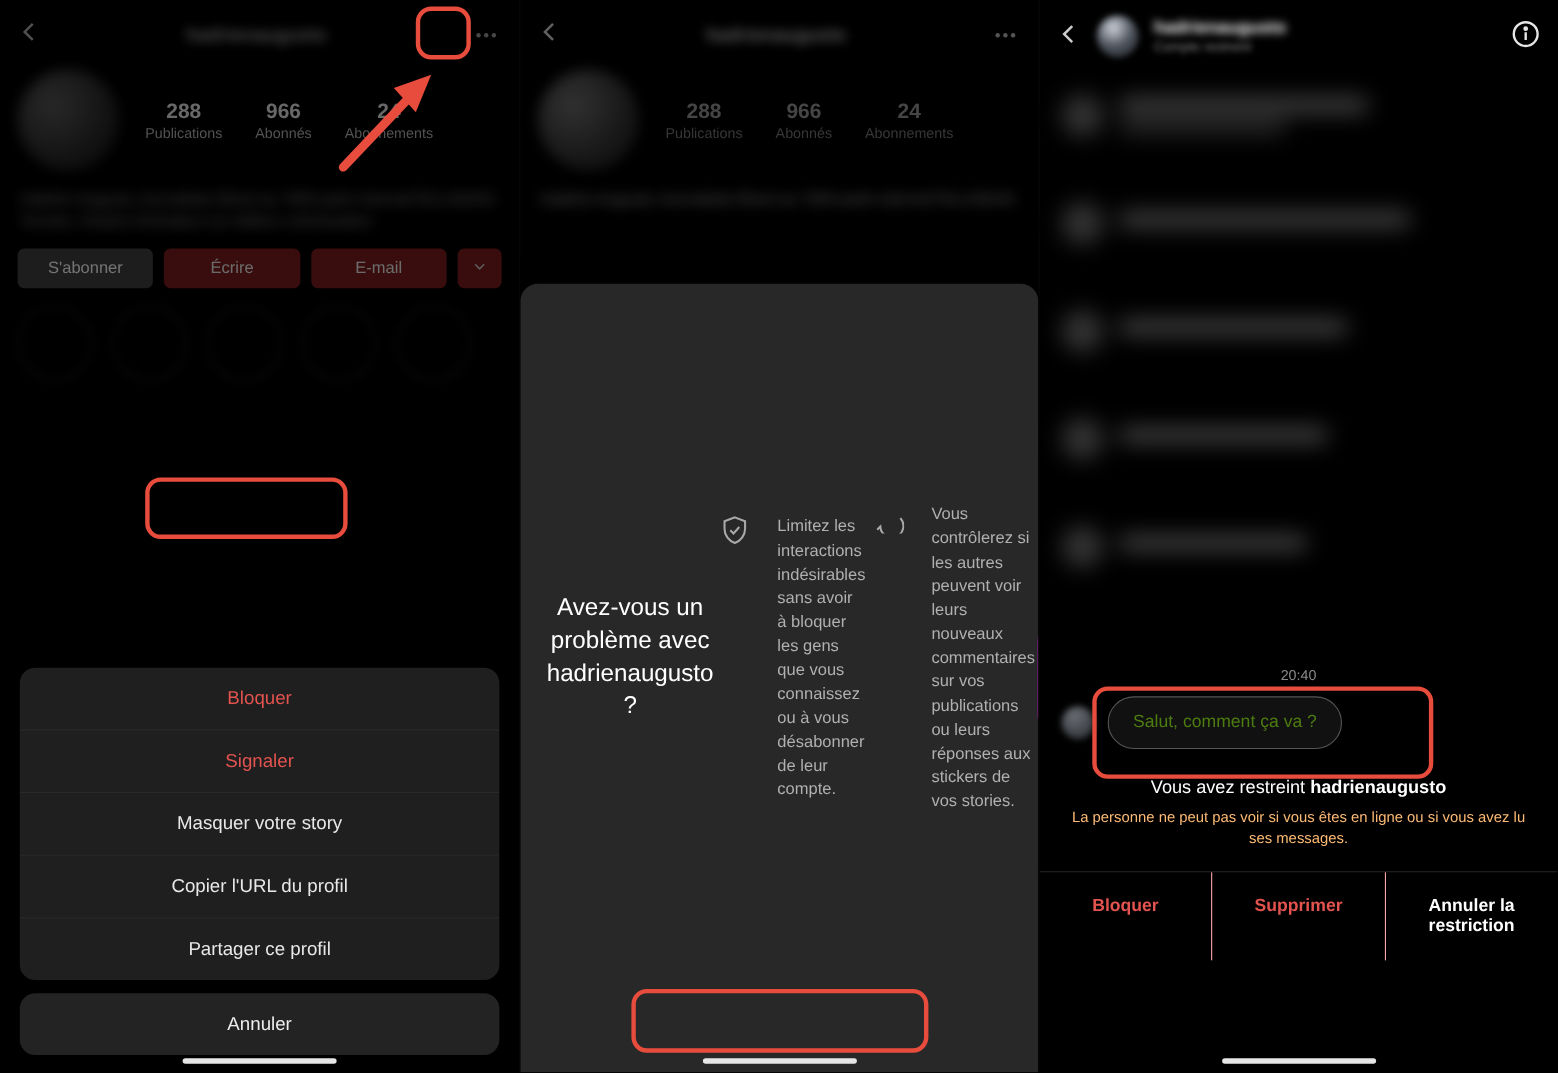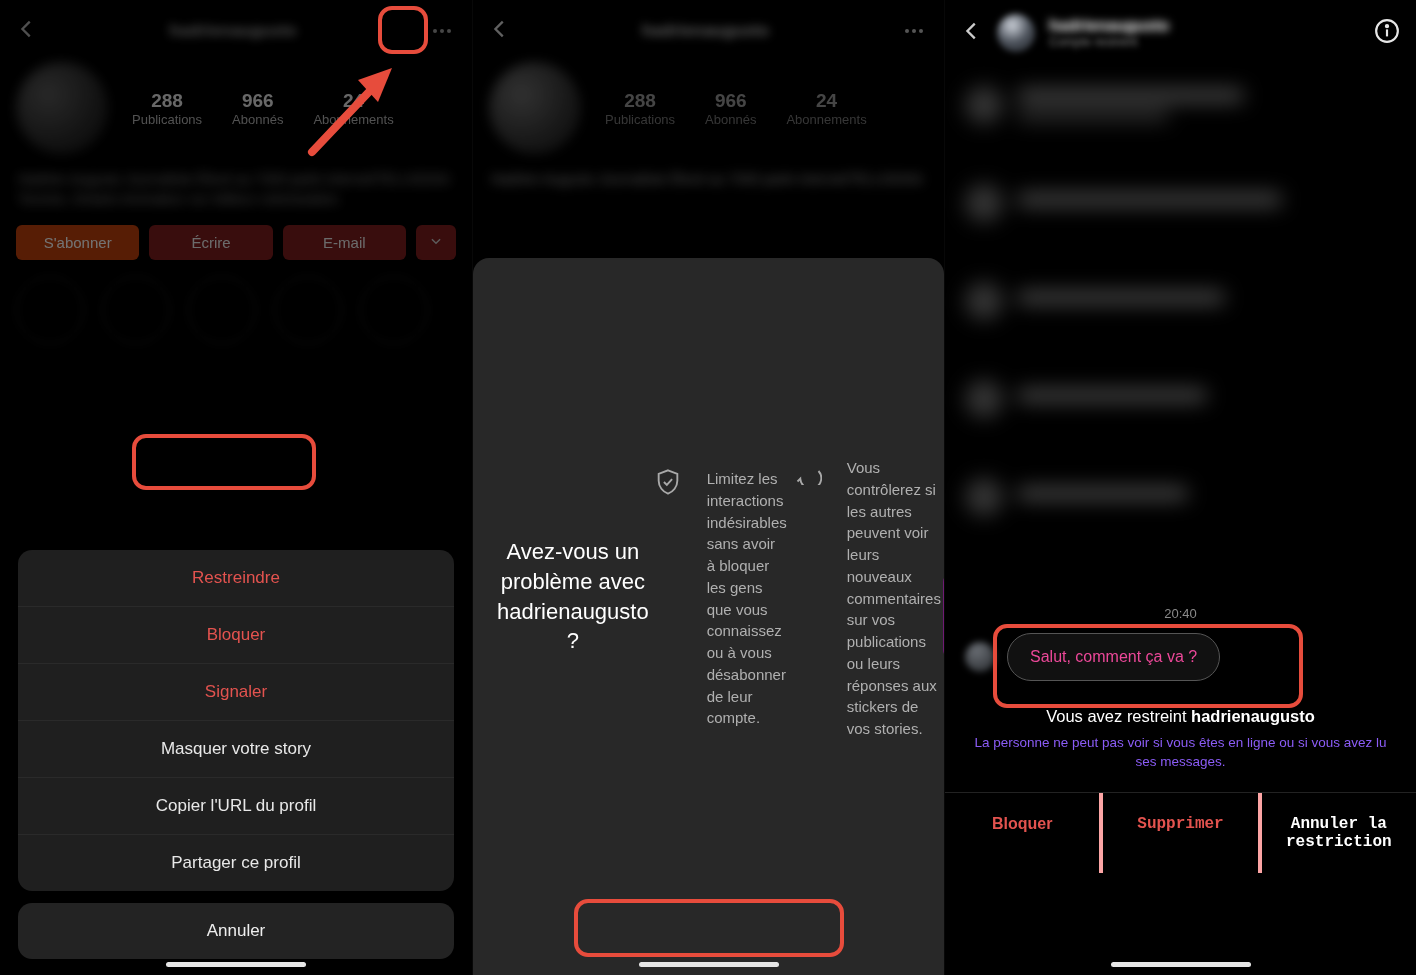--- a/index.html
+++ b/index.html
@@ -61,21 +61,21 @@
       font-size:14px;
       filter: blur(6px);
     }
     .action-row {
       display:flex; gap:10px; padding: 10px 16px 16px;
     }
     .btn {
       flex:1; padding: 9px 0; border-radius: 6px; text-align:center;
       font-size: 15px; font-weight:500; color:#eee; background:#7f1d1d;
     }
-    .btn.primary { background:#c2410c; color:#fff; }
+    .btn.primary { background:#404040; color:#fff; }
     .btn.caret { flex: 0 0 40px; }
     .highlights { display:flex; gap:18px; padding: 0 16px; filter:blur(5px);}
     .hl { width:68px; height:68px; border-radius:50%; border:1px solid #444;}
     .dim-overlay {
       position:absolute; inset:0; background:rgba(0,0,0,0.55);
     }
     
     .action-sheet {
       position:absolute; left:18px; right:18px; bottom:16px;
       display:flex; flex-direction:column; gap:12px;
@@ -153,32 +153,32 @@
     .blur-row .c { width:38px; height:38px; border-radius:50%; background:#333;}
     .blur-row .t { flex:1;}
     .blur-row .t .l1 { height:13px; width:60%; background:#4a4a4a; border-radius:6px; margin-bottom:8px;}
     .blur-row .t .l2 { height:11px; width:40%; background:#333; border-radius:6px;}
     .p3-time { text-align:center; color:#8a8a8a; font-size:13px; margin-top:10px;}
     .p3-bubble-wrap { display:flex; align-items:center; gap:12px; padding: 12px 20px;}
     .p3-bubble-ava { width:30px; height:30px; border-radius:50%;
       background: radial-gradient(circle at 40% 30%, #6a6e74 0%, #2a2d31 90%); filter:blur(3px);}
     .p3-bubble {
       background:#111; border:1px solid #555; border-radius:24px;
-      padding: 14px 22px; font-size:16px; color:#ec4899;
+      padding: 14px 22px; font-size:16px; color:#4d7c0f;
     }
     .restrict-banner {
       text-align:center; padding: 14px 22px 10px;
     }
     .restrict-banner .tl { font-size:16.5px; font-weight:500;}
     .restrict-banner .tl b{font-weight:700;}
-    .restrict-banner .sub { color:#8b5cf6; font-size:13.5px; margin-top:8px; line-height:1.4;}
+    .restrict-banner .sub { color:#fdba74; font-size:13.5px; margin-top:8px; line-height:1.4;}
     .p3-actions { display:flex; border-top:1px solid #222; margin-top:10px;}
     .p3-act { flex:1; text-align:center; padding:22px 0; font-size:16px; font-weight:600;}
     .p3-act.red { color:#e3534f;}
-    .p3-act + .p3-act { border-left:4px solid #fca5a5;font-family:Liberation Mono, monospace;}
+    .p3-act + .p3-act { border-left:1px solid #fca5a5;}
   </style>
 </head>
 <body>
 
 <div class="panel">
   <div class="topbar">
     <div class="back-chevron">
       <svg viewBox="0 0 24 24">
           <polyline points="15 4 7 12 15 20"></polyline>
         </svg>
@@ -233,21 +233,20 @@
     <div class="hl"></div>
     <div class="hl"></div>
     <div class="hl"></div>
     <div class="hl"></div>
   </div>
 
   <div class="dim-overlay"></div>
 
   <div class="action-sheet">
     <div class="sheet-group">
-      <div class="sheet-item red">Restreindre</div>
       <div class="sheet-item red">Bloquer</div>
       <div class="sheet-item red">Signaler</div>
       <div class="sheet-item">Masquer votre story</div>
       <div class="sheet-item">Copier l'URL du profil</div>
       <div class="sheet-item">Partager ce profil</div>
     </div>
     <div class="sheet-cancel">Annuler</div>
   </div>
 
   <div class="hl-box" style="top:6px; left:378px; width:50px; height:48px;"></div>

